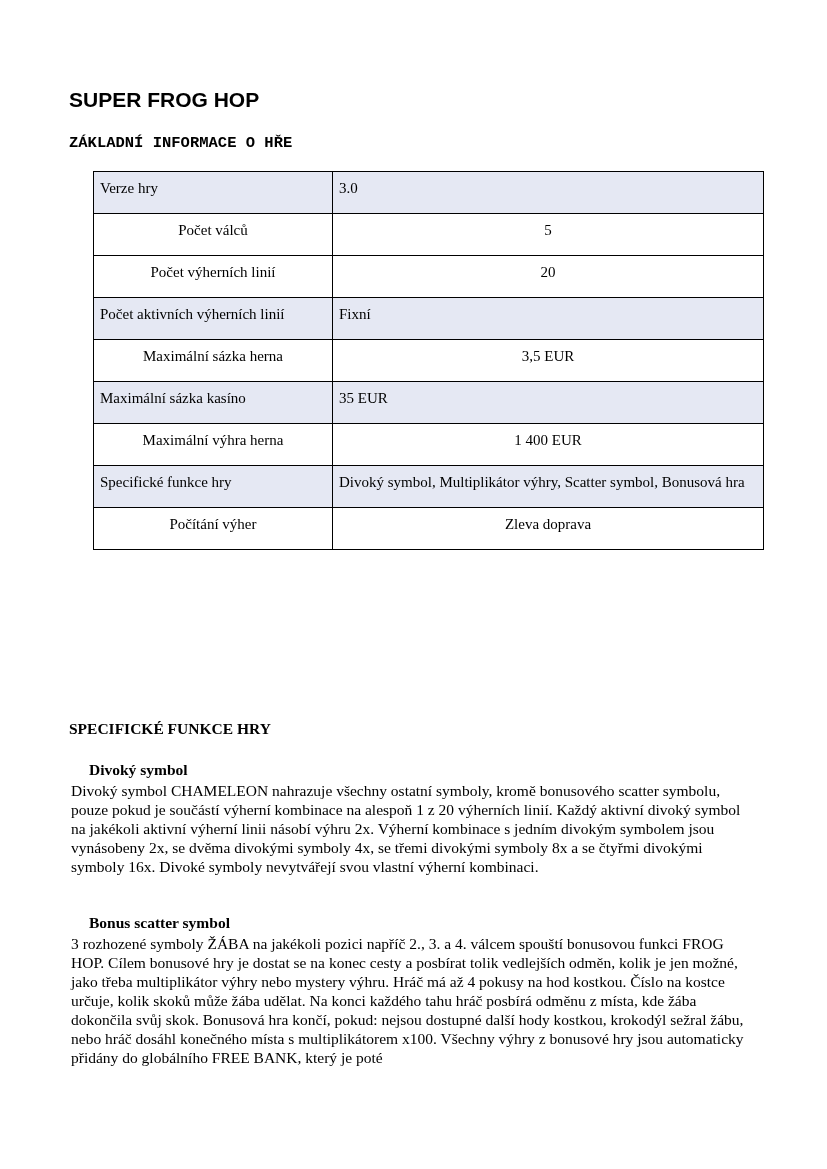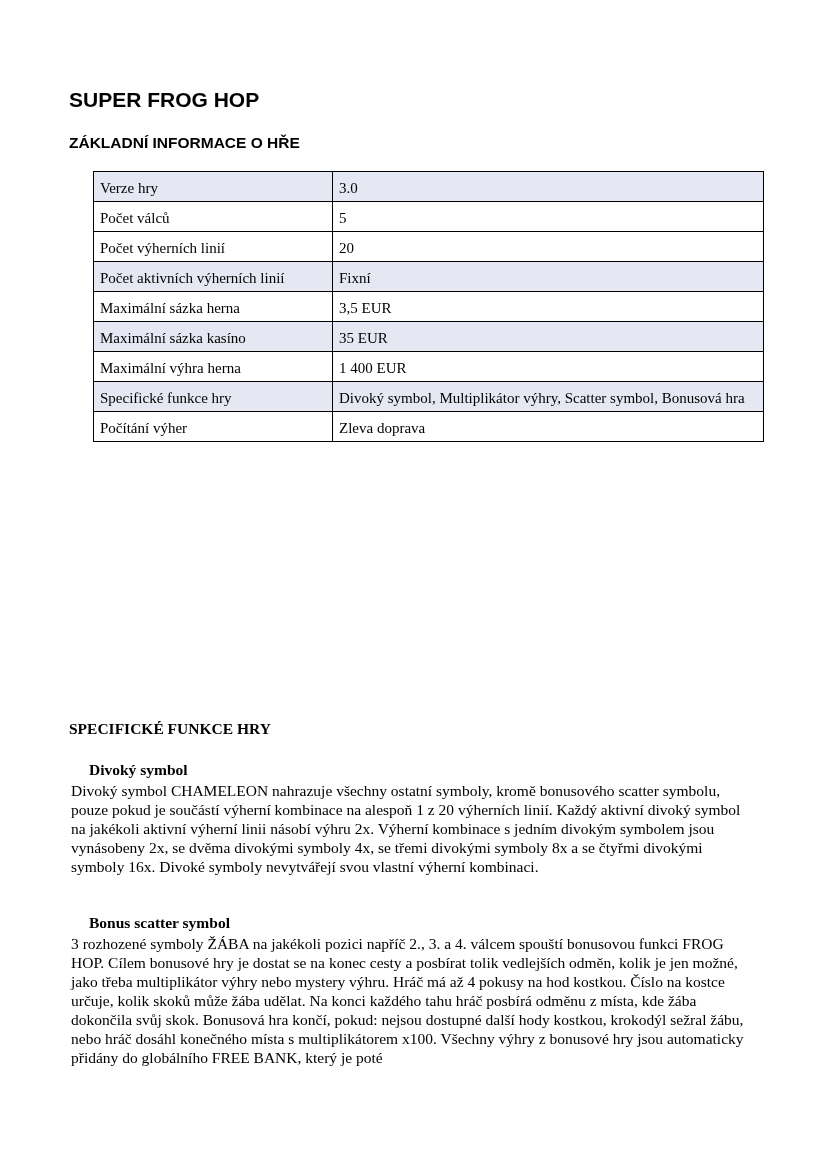--- a/index.html
+++ b/index.html
@@ -4,33 +4,33 @@
 <style>
   html, body { margin: 0; padding: 0; background: #ffffff; }
   body { width: 827px; height: 1169px; position: relative; overflow: hidden; color: #000; }
   .page { position: absolute; left: 0; top: 0; width: 827px; height: 1169px; }
   .title {
     position: absolute; left: 69px; top: 88px;
     font-family: "Liberation Sans", sans-serif; font-weight: bold; font-size: 21px; margin: 0;
   }
   .h2 {
     position: absolute; left: 69px; top: 134px;
-    font-family: Liberation Sans, sans-serif; font-weight: bold; font-size: 15.5px; margin: 0;
+    font-family: Liberation Mono, monospace; font-weight: bold; font-size: 15.5px; margin: 0;
   }
   table.info {
     position: absolute; left: 93px; top: 171px; width: 671px;
     border-collapse: collapse;
     font-family: "Liberation Serif", serif; font-size: 15px;
   }
   table.info td {
-    border: 1px solid #000; padding: 7px 6px 4px 6px; vertical-align: top; line-height: 18px;
+    border: 1px solid #000; padding: 7px 6px 16px 6px; vertical-align: top; line-height: 18px;
   }
   table.info td.k { width: 226px; }
   table.info tr.alt td { background: #e5e8f3; }
-  table.info tr.plain td { background: #ffffff; }
+  table.info tr.plain td { background: #ffffff; text-align: center; }
   .h3 {
     position: absolute; left: 69px; top: 720px;
     font-family: "Liberation Serif", serif; font-weight: bold; font-size: 15.5px; margin: 0;
   }
   .section {
     position: absolute; left: 69px; width: 690px;
     font-family: "Liberation Serif", serif; font-size: 15.5px; line-height: 19px;
   }
   .section .sub { font-weight: bold; display: block; margin-left: 20px; }
   .section p { margin: 2px; }

